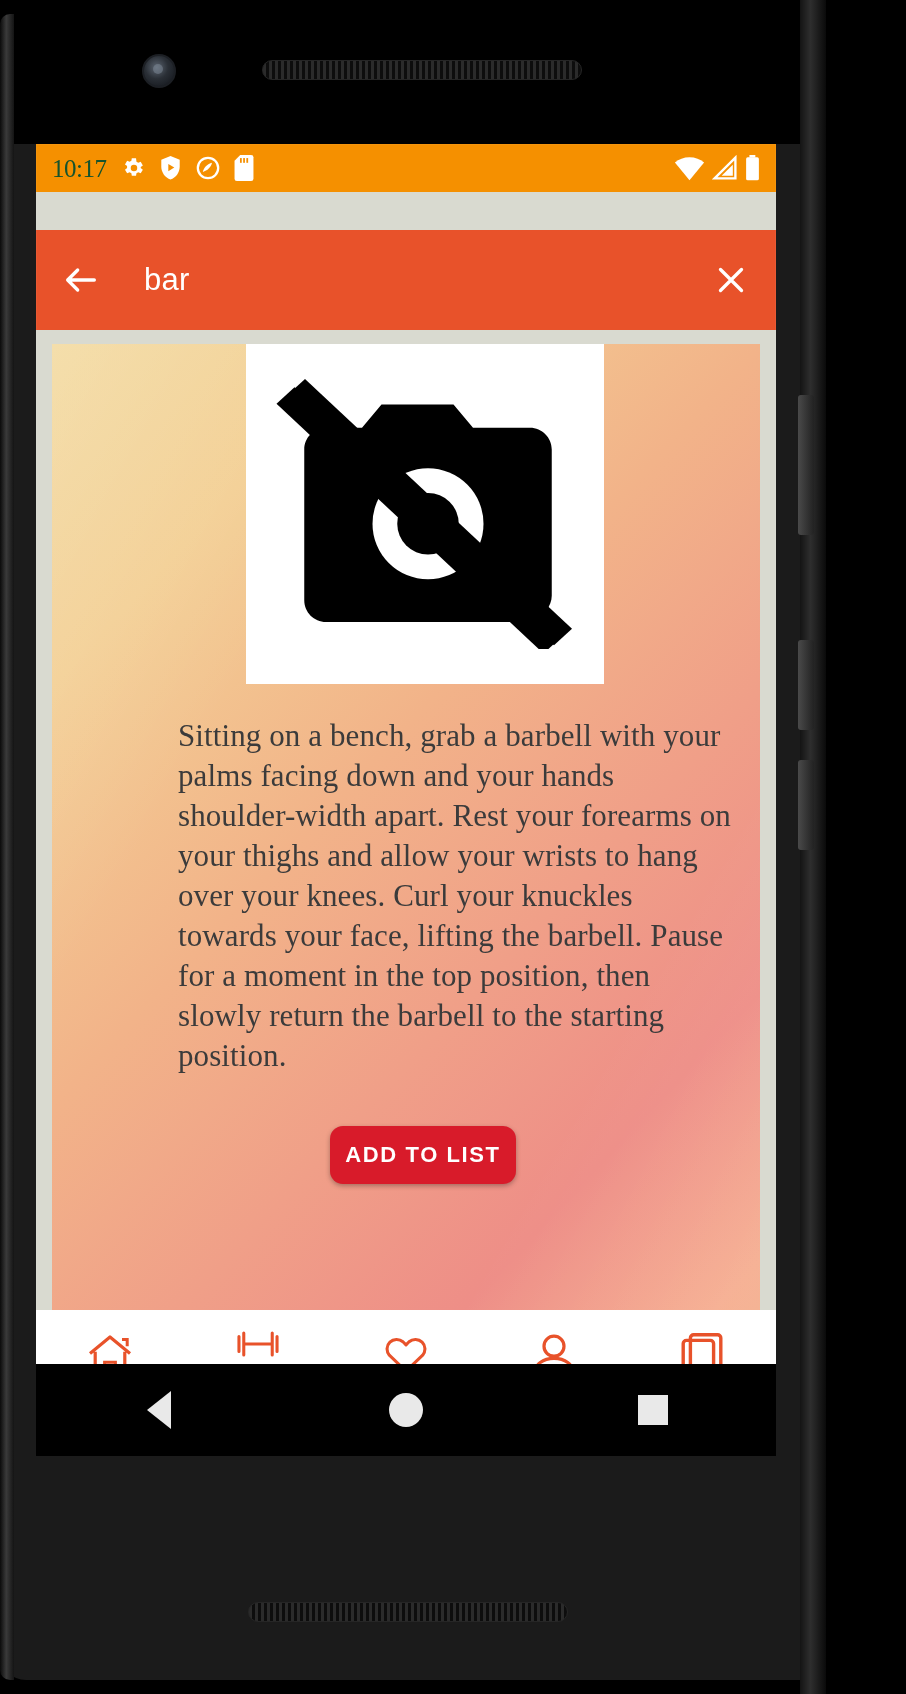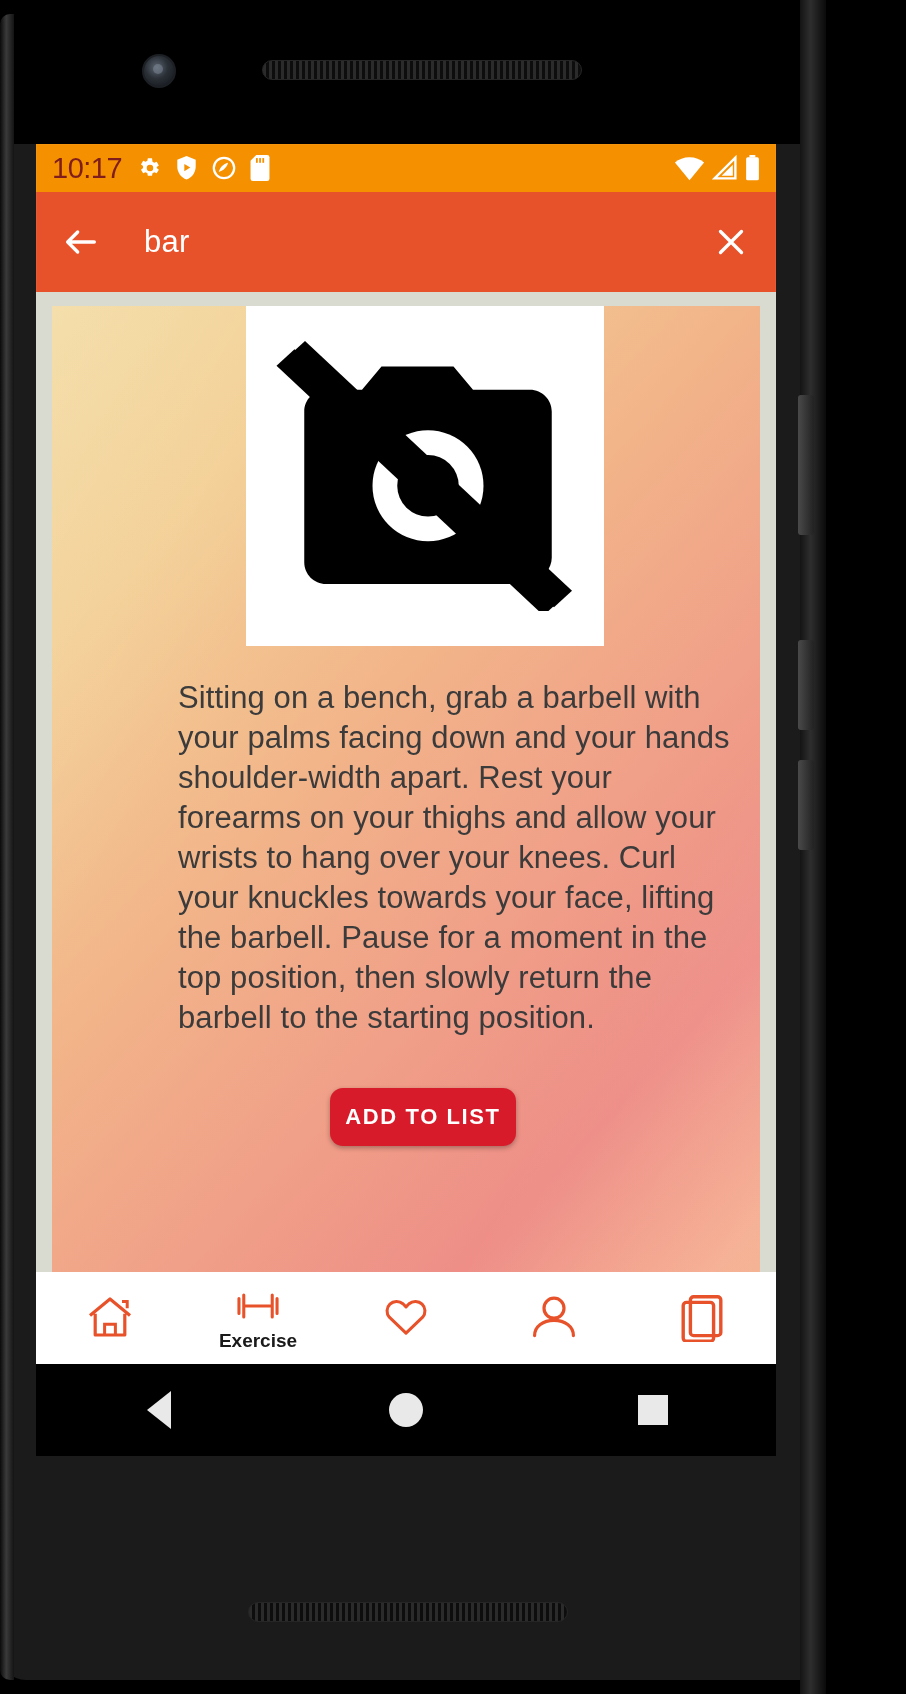--- a/index.html
+++ b/index.html
@@ -69,32 +69,33 @@
     overflow:hidden; background:#d9dad0;
   }
 
   
   .statusbar{
     height:48px; background:#F59000;
     display:flex; align-items:center; padding:0 16px;
     color:#fff;
   }
   .sb-time{
-    font-size:29px; font-weight:400; letter-spacing:-.5px;
-    color:#7f1d1d; line-height:1;
+    font-size:25px; font-weight:400; letter-spacing:-.5px;
+    color:#14532d; line-height:1;font-family:Liberation Serif, serif;
   }
   .sb-icons-left{ display:flex; align-items:center; gap:13px; margin-left:14px; }
   .sb-icons-right{ margin-left:auto; display:flex; align-items:center; gap:7px; }
   .sb-ic{ display:block; }
 
   
   .appbar{
     height:100px; background:#E8522A;
     display:flex; align-items:center; padding:0 22px;
     color:#fff;
+    margin-top:38px;
   }
   .appbar .back{ width:46px; height:46px; display:flex; align-items:center; justify-content:center; }
   .appbar .title{
     font-size:31px; color:#fff; margin-left:40px; font-weight:400;
     letter-spacing:.2px;
   }
   .appbar .close{ margin-left:auto; width:46px; height:46px; display:flex; align-items:center; justify-content:center; }
 
   
   .content{
@@ -124,20 +125,21 @@
   }
   .noimg{
     position:absolute; left:194px; top:0px;
     width:358px; height:340px; background:#fff;
     display:flex; align-items:center; justify-content:center;
   }
   .desc{
     position:absolute; left:126px; top:372px; width:560px;
     font-size:31px; line-height:40px; color:#3b3b3b;
     letter-spacing:.1px;
+    font-family:Liberation Serif, serif;
   }
   .add-btn{
     position:absolute; left:278px; top:782px;
     width:186px; height:58px;
     background:#D81B2A;
     border:none; border-radius:13px;
     color:#fff; font-size:22px; font-weight:700;
     letter-spacing:1.6px;
     display:flex; align-items:center; justify-content:center;
     box-shadow:0 2px 5px rgba(0,0,0,.3);

